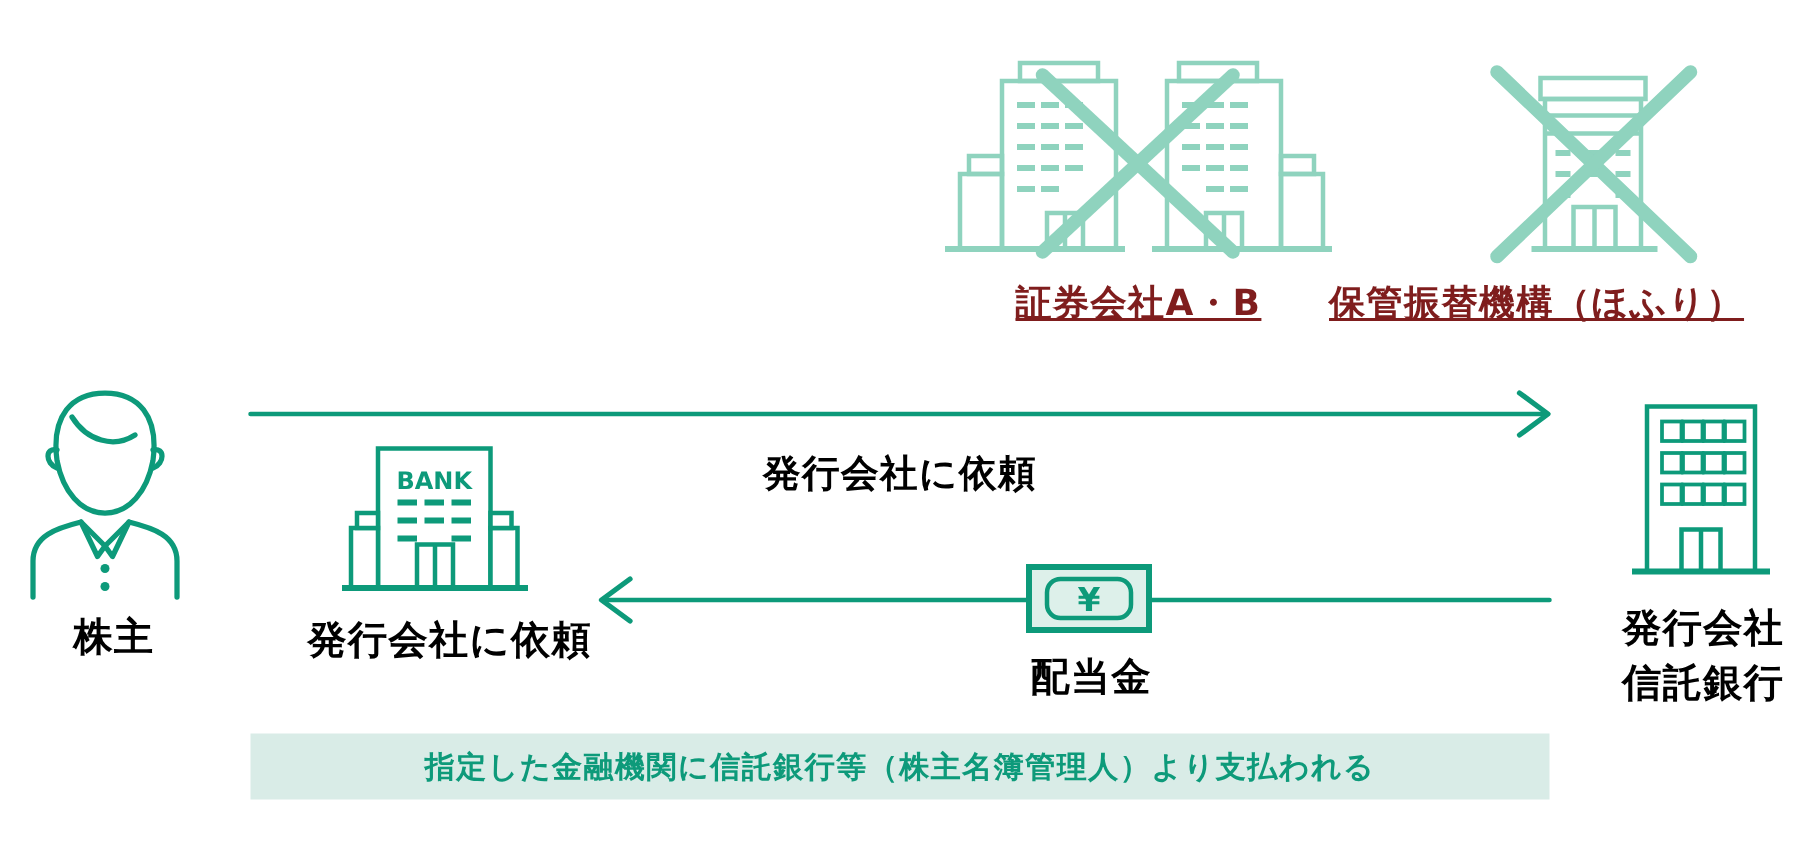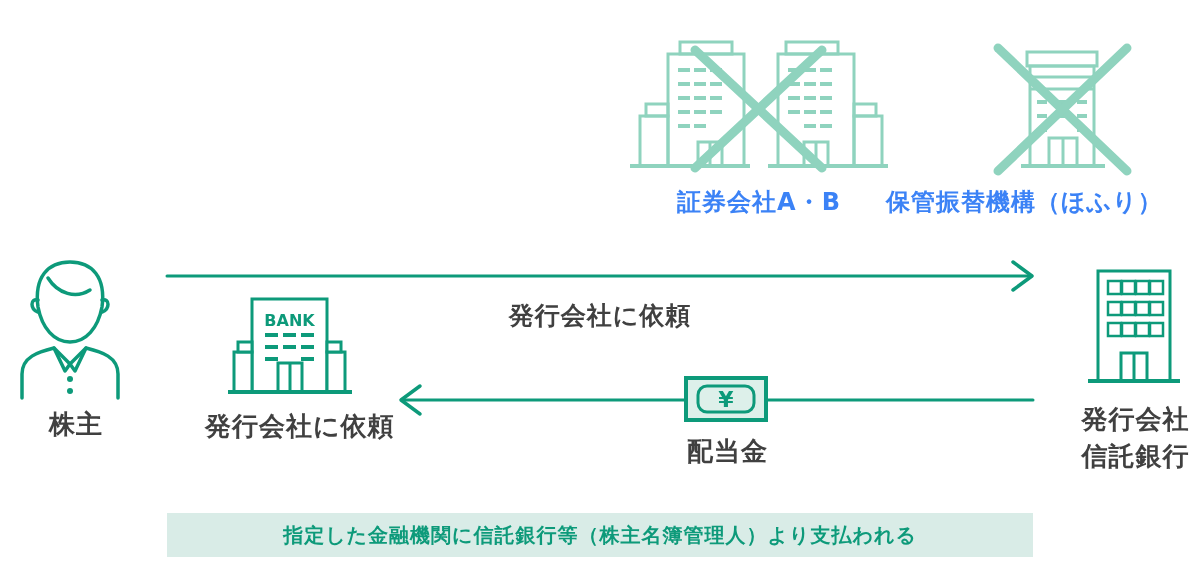--- a/index.html
+++ b/index.html
@@ -2,27 +2,27 @@
 <html><head>
 <meta charset="utf-8">
 <style>
   html,body{margin:0;padding:0;background:#ffffff;}
   .stage{
     position:relative;width:1200px;height:567px;background:#ffffff;overflow:hidden;
     font-family:"DejaVu Sans","Liberation Sans",sans-serif;
   }
   .abs{position:absolute;}
   .lbl{
-    position:absolute;text-align:center;font-weight:bold;color:#404040;
+    position:absolute;text-align:center;font-weight:bold;color:#000000;
     letter-spacing:1px;white-space:nowrap;
   }
-  .lbl.muted{color:#3b82f6;}
+  .lbl.muted{color:#7f1d1d;text-decoration:underline;}
   .note-band{
     position:absolute;left:167px;top:489px;width:866px;height:44px;
-    background:#d9ece7;display:flex;align-items:center;justify-content:center;margin-top:24px;
+    background:#d9ece7;display:flex;align-items:center;justify-content:center;
   }
   .note-band span{
     color:#0d9a7a;font-weight:bold;font-size:20px;letter-spacing:1px;white-space:nowrap;
   }
   svg{display:block;overflow:visible;}
   svg text{font-family:"DejaVu Sans","Liberation Sans",sans-serif;font-weight:bold;}
 </style>
 </head>
 <body>
 

